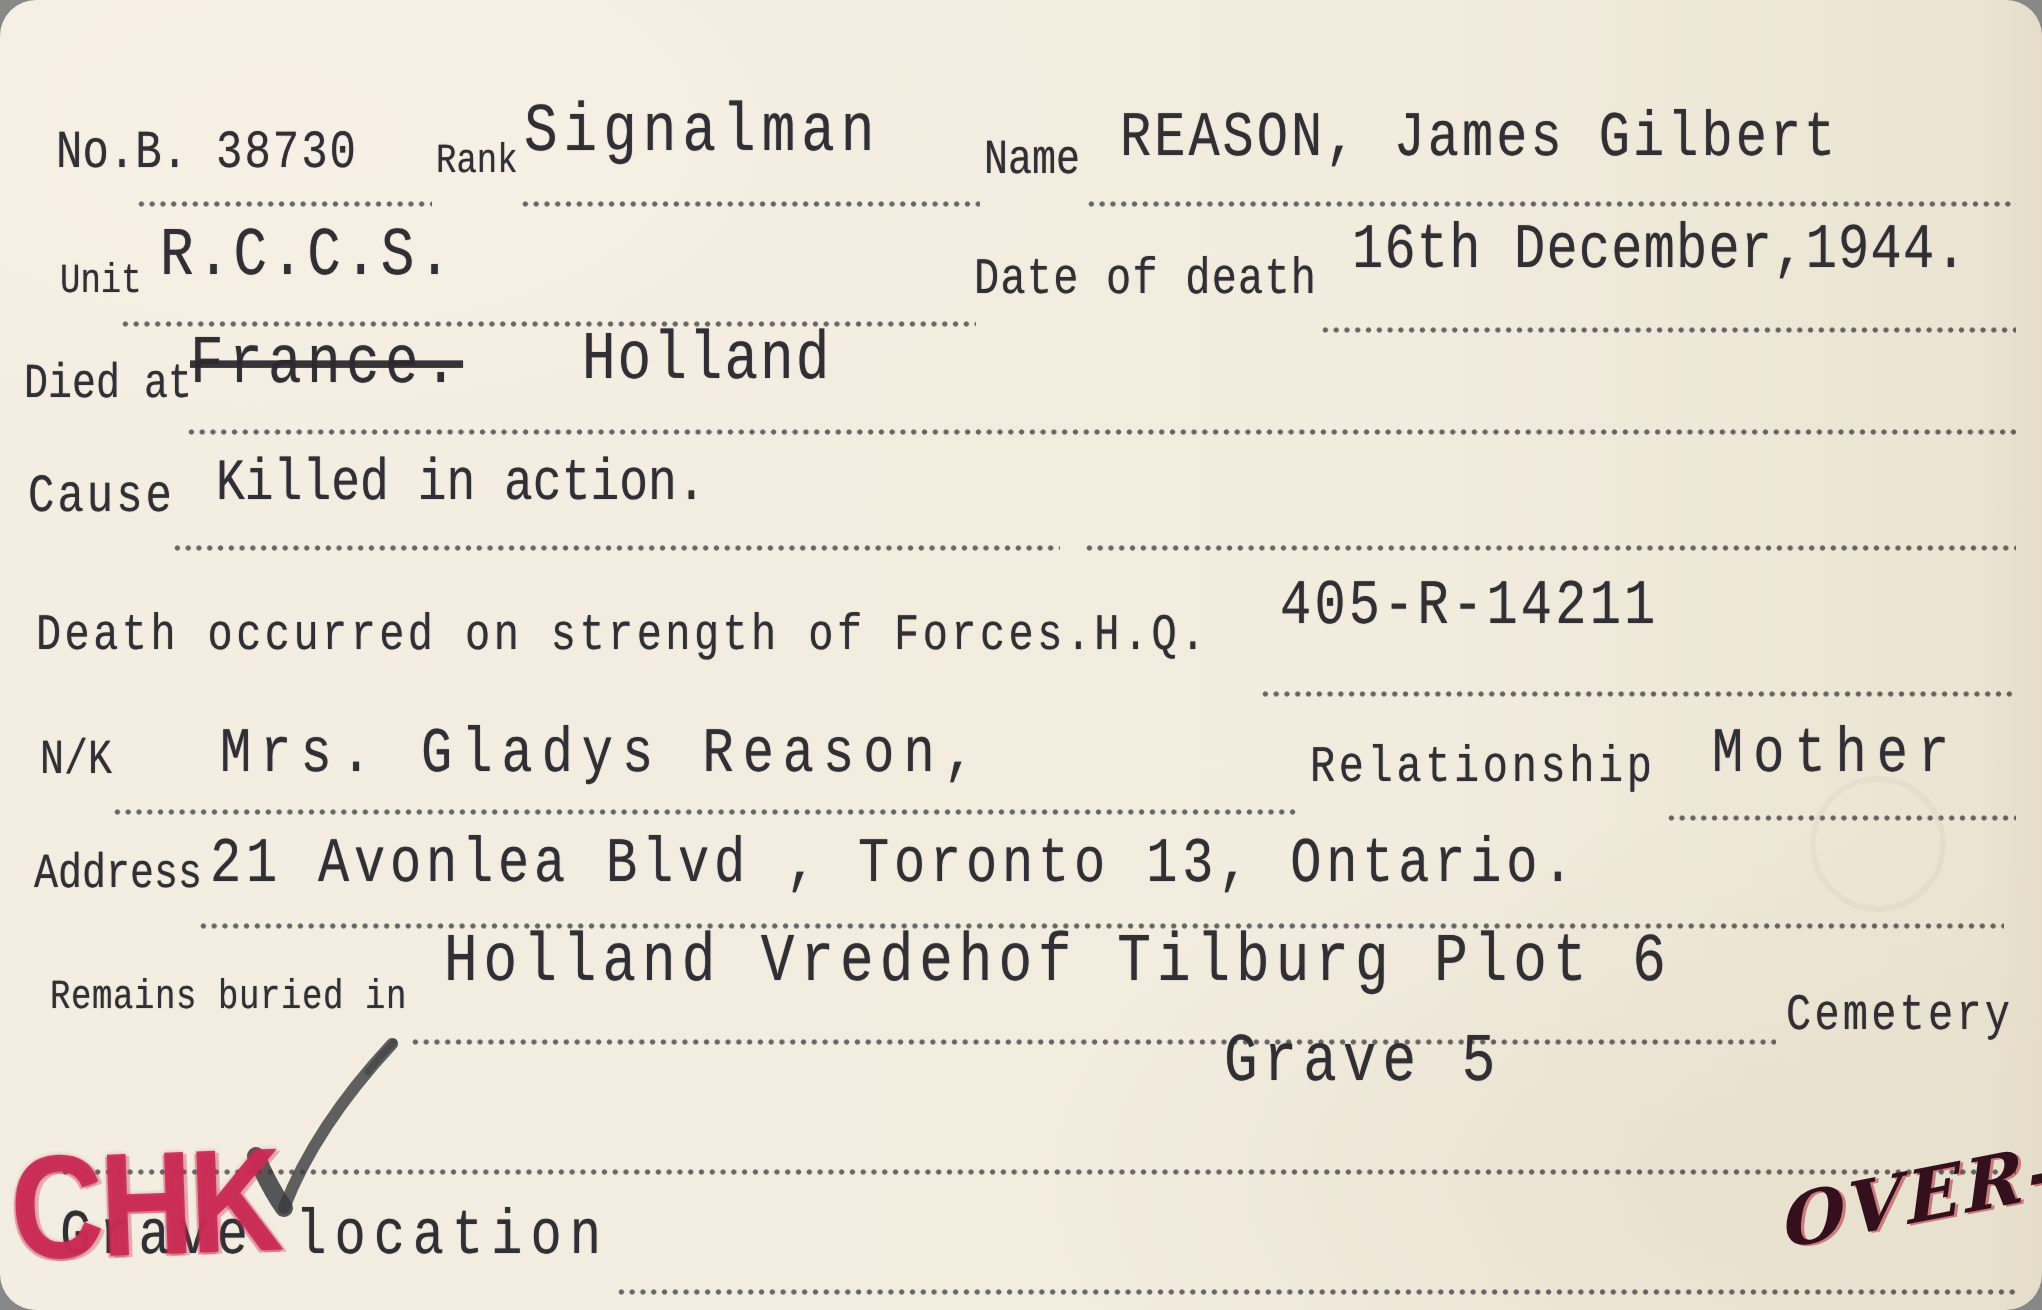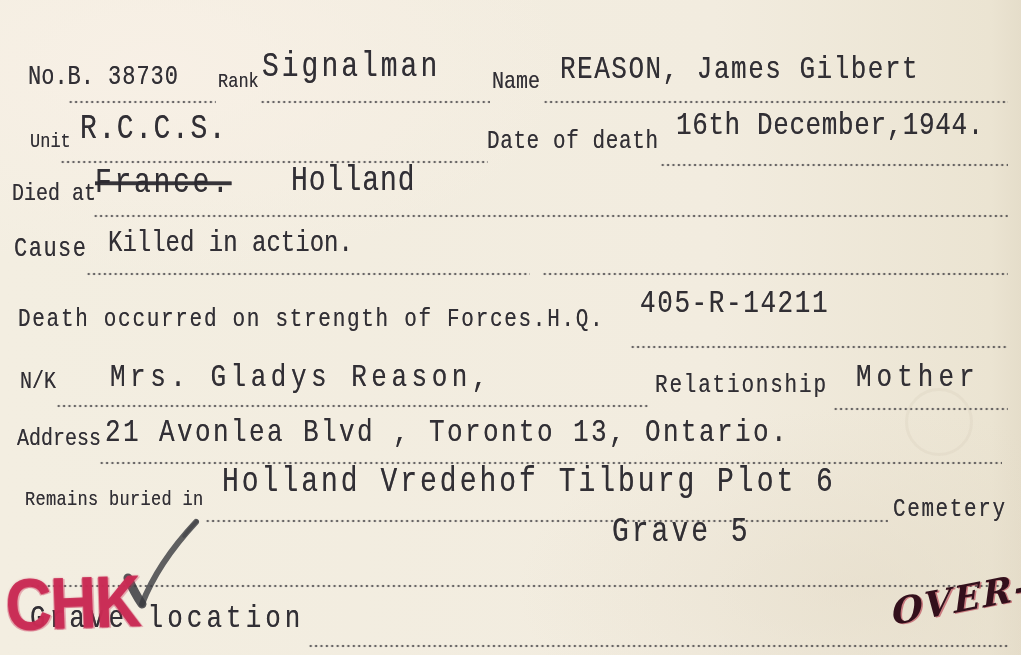--- a/index.html
+++ b/index.html
@@ -3,20 +3,21 @@
 <meta charset="utf-8">
 <style>
   html,body{margin:0;padding:0;background:#888;}
   .card{
     position:relative;width:1021px;height:655px;overflow:hidden;
     background:
       radial-gradient(ellipse 600px 300px at 15% 10%, rgba(248,240,230,.9) 0%, rgba(248,240,230,0) 70%),
       radial-gradient(ellipse 500px 260px at 85% 90%, rgba(228,219,200,.55) 0%, rgba(228,219,200,0) 70%),
       linear-gradient(90deg, #f3eee1 0%, #f2ecdf 70%, #ebe4d2 97%, #e5ddca 100%);
     font-family:"Liberation Mono","DejaVu Sans Mono",monospace;
+    border-radius:18px;
   }
   
   .tw{
     position:absolute;white-space:nowrap;line-height:1;
     color:rgba(43,41,48,.92);
     text-shadow:0 0 .5px rgba(43,41,48,.65);
     transform:scaleY(1.22);transform-origin:0 100%;
   }
   .fs17{font-size:17px}.fs20{font-size:20px}.fs21{font-size:21px}.fs22{font-size:22px}
   .fs24{font-size:24px}.fs26{font-size:26px}.fs28{font-size:28px}

